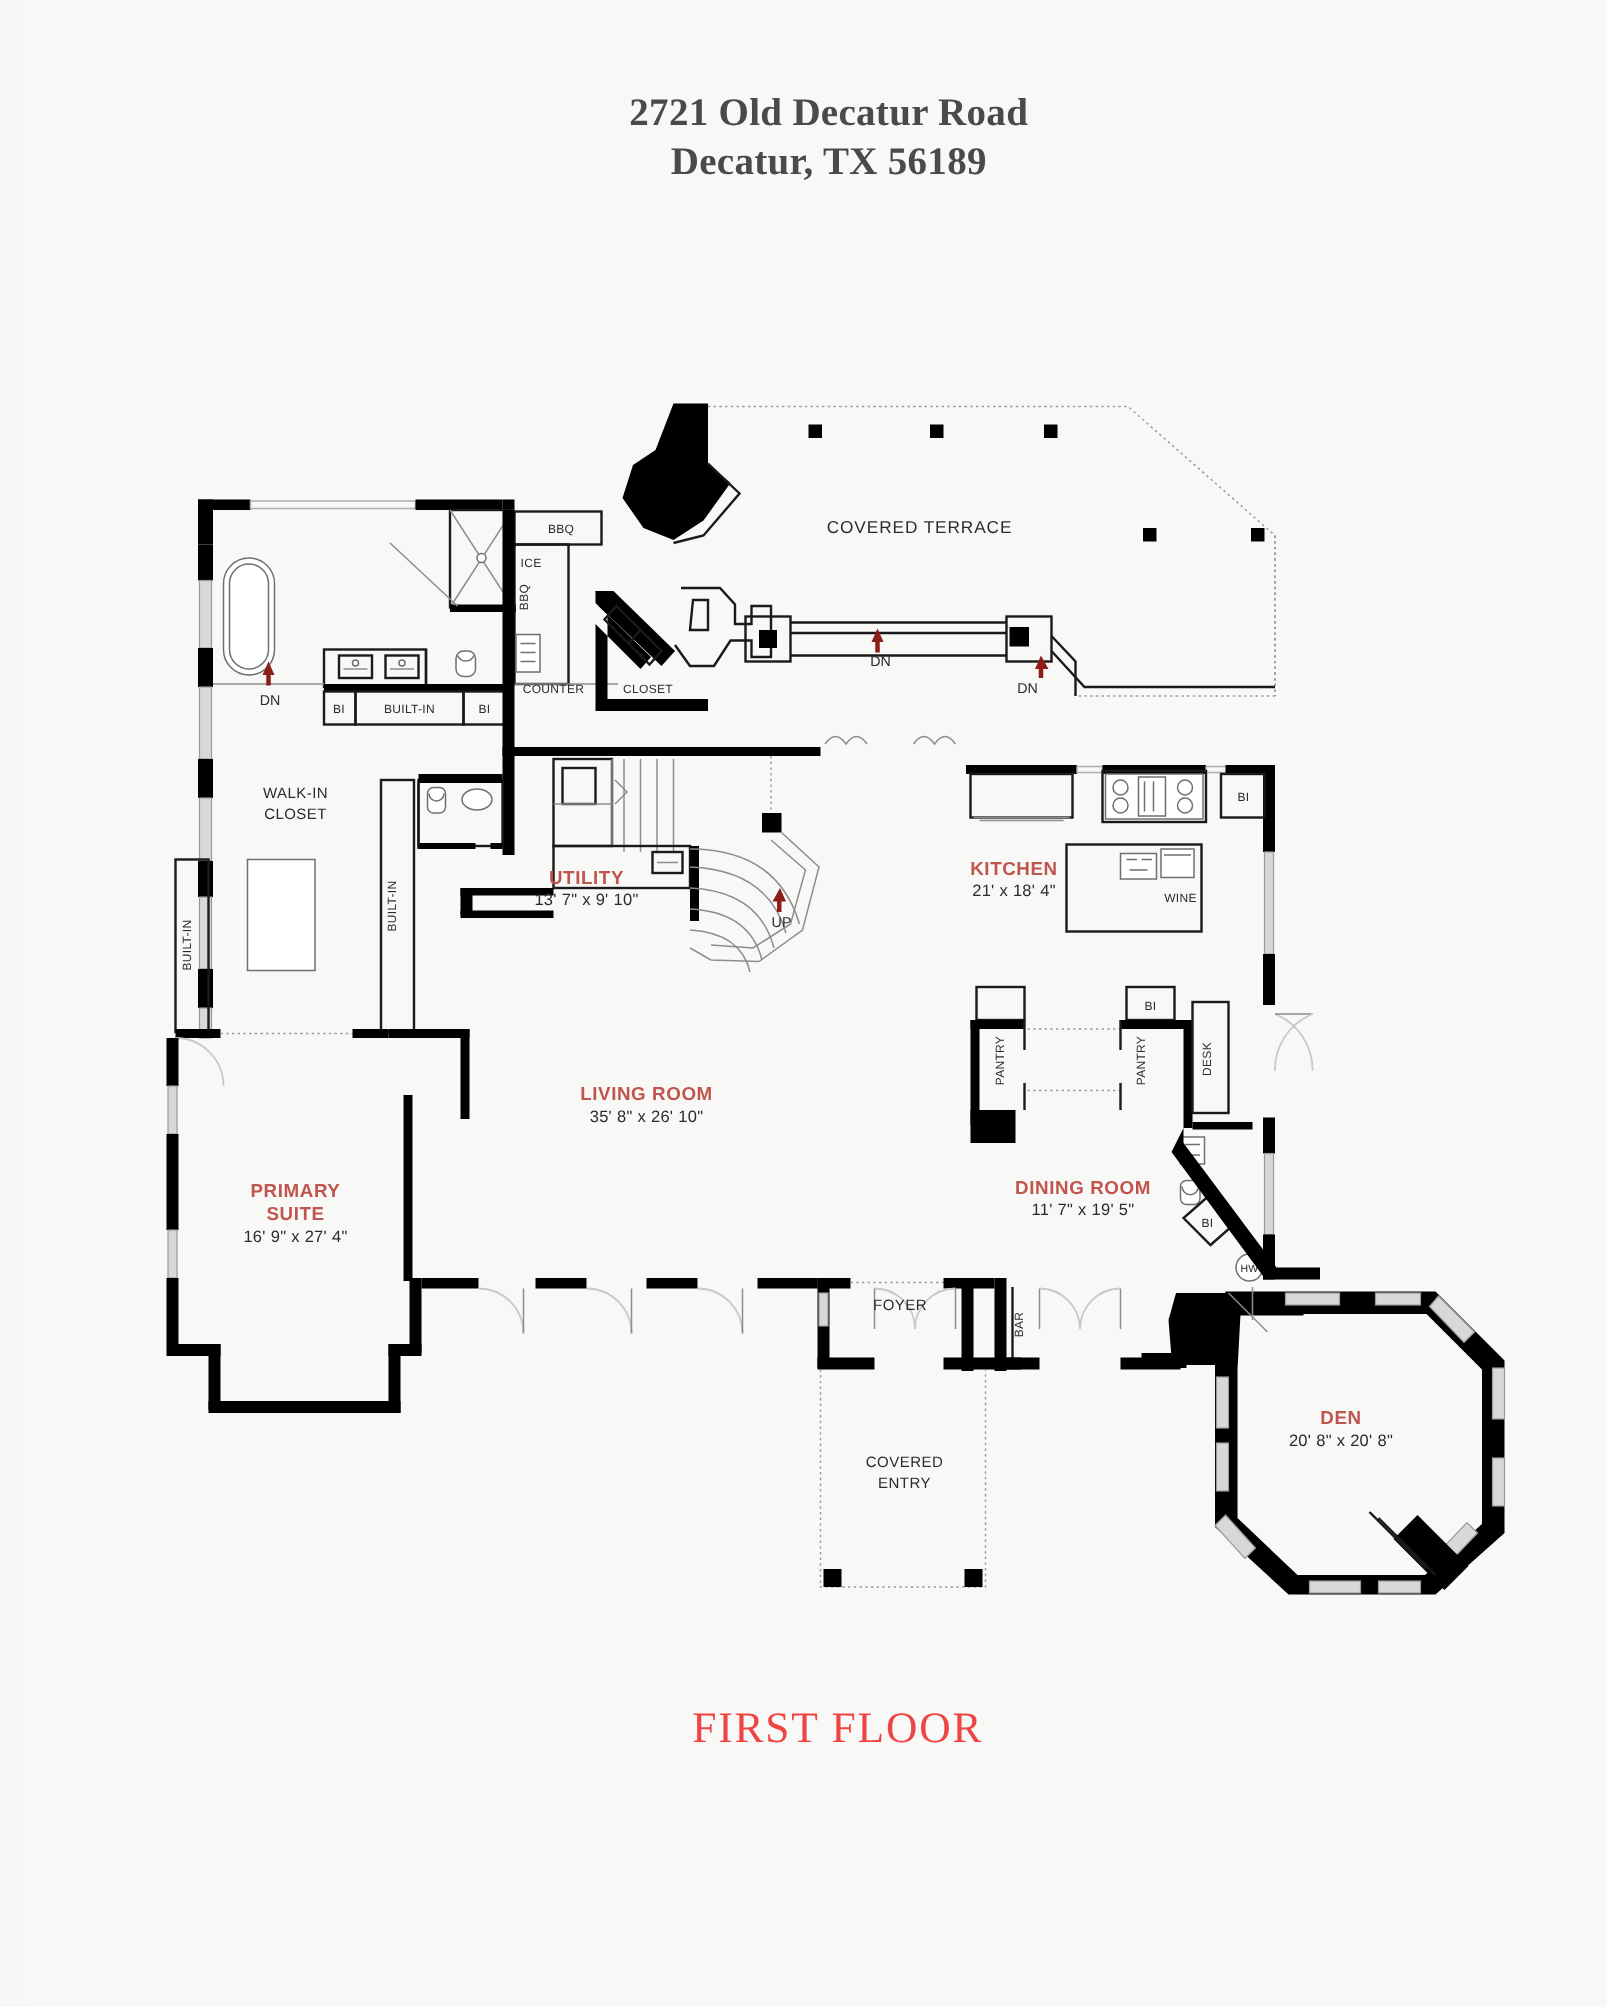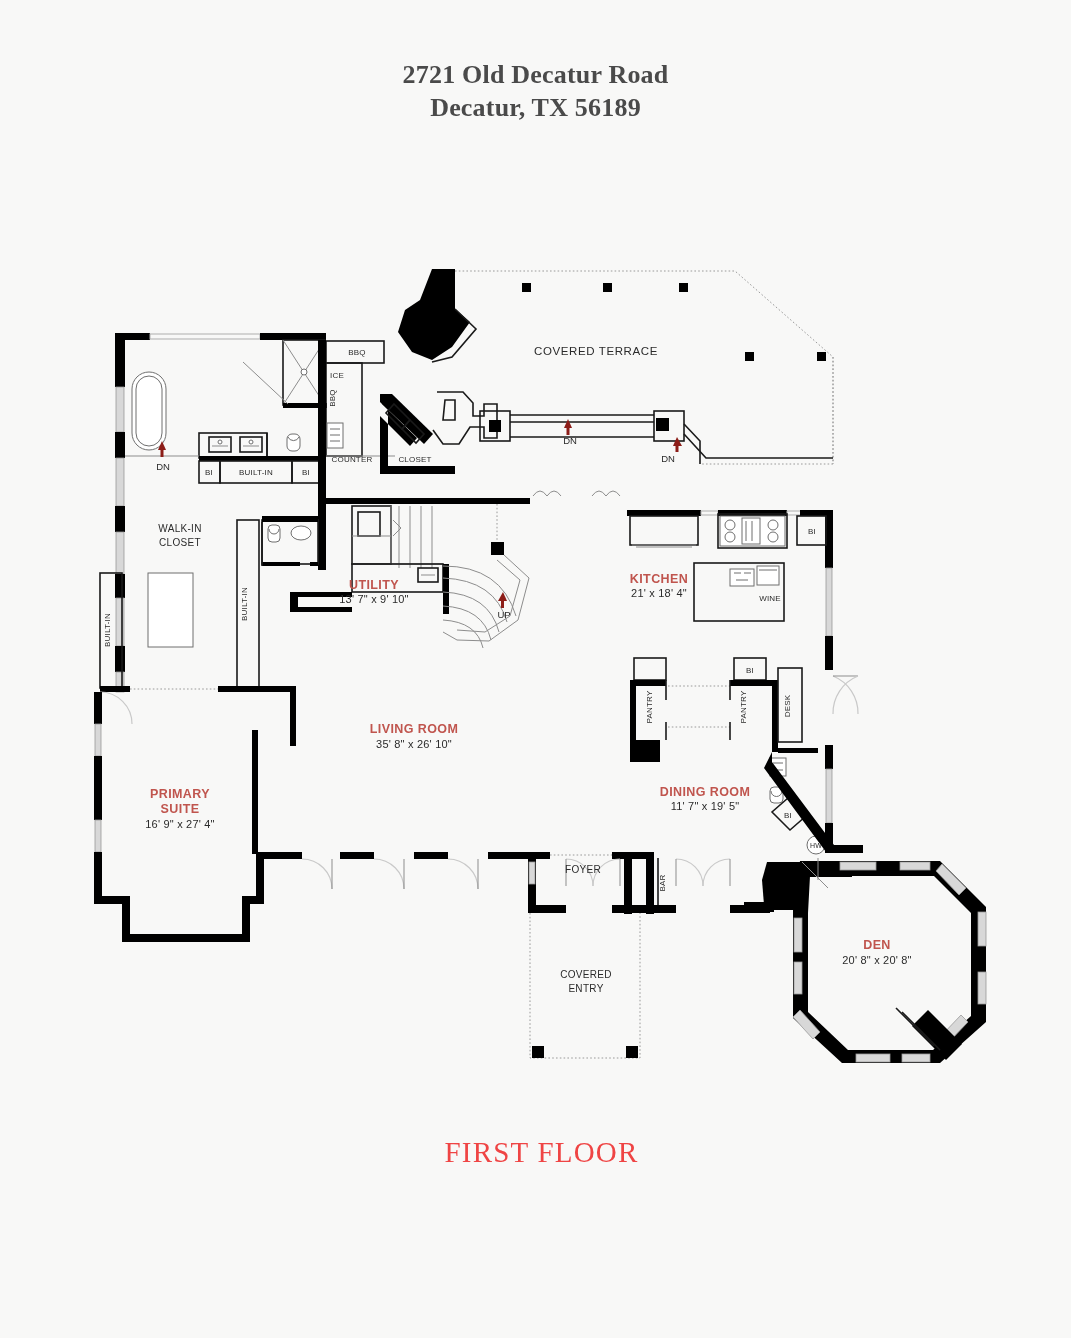--- a/index.html
+++ b/index.html
@@ -7,20 +7,21 @@
   body{
     width:1071px;height:1338px;
     background:#f7f7f7;
     font-family:"Liberation Sans", sans-serif;
     overflow:hidden;
     position:relative;
   }
   #page{
     position:absolute;inset:0;
     background:#f8f8f7;
+    margin-left:17px;
   }
   #title-block{
     position:absolute;left:0;top:58px;width:1071px;
     text-align:center;
   }
   #title-block .line{
     font-family:"Liberation Serif", serif;
     font-weight:bold;
     font-size:26px;
     color:#4a4a4a;

